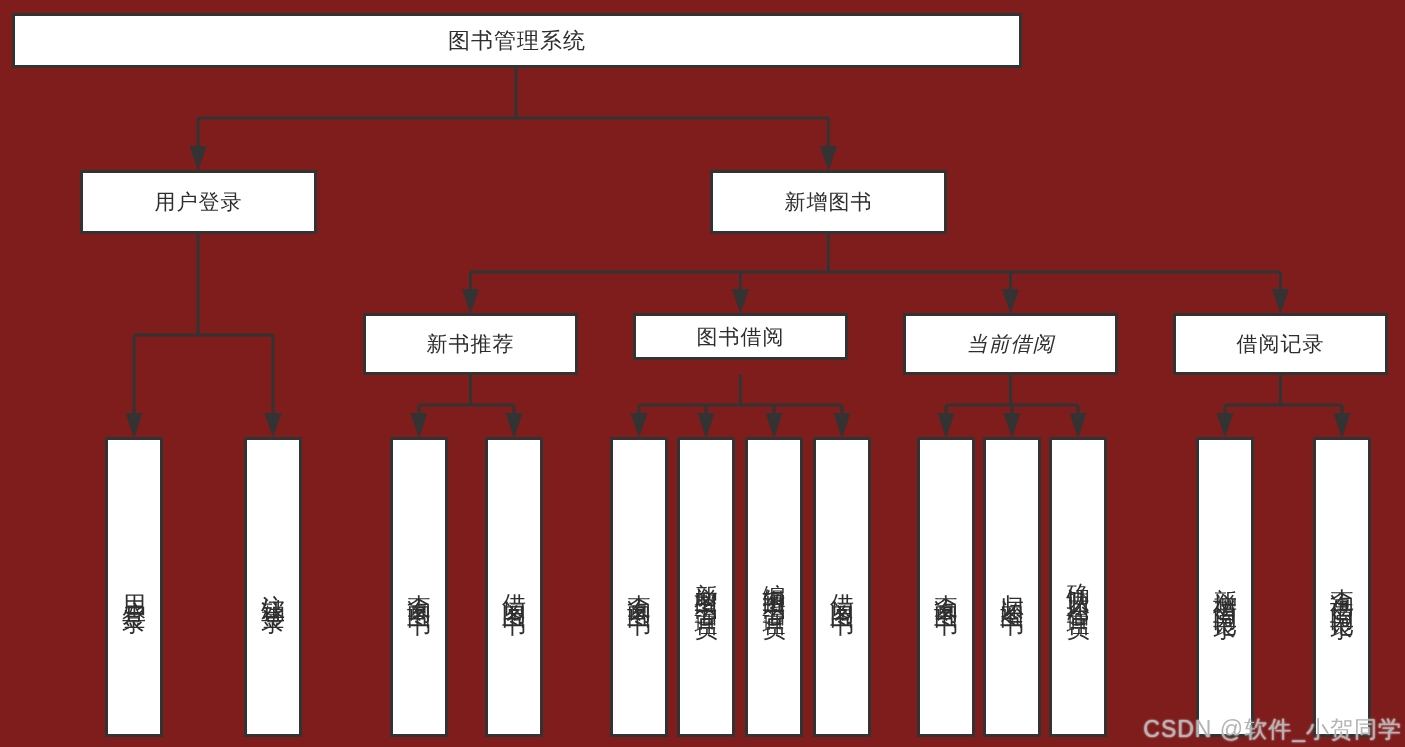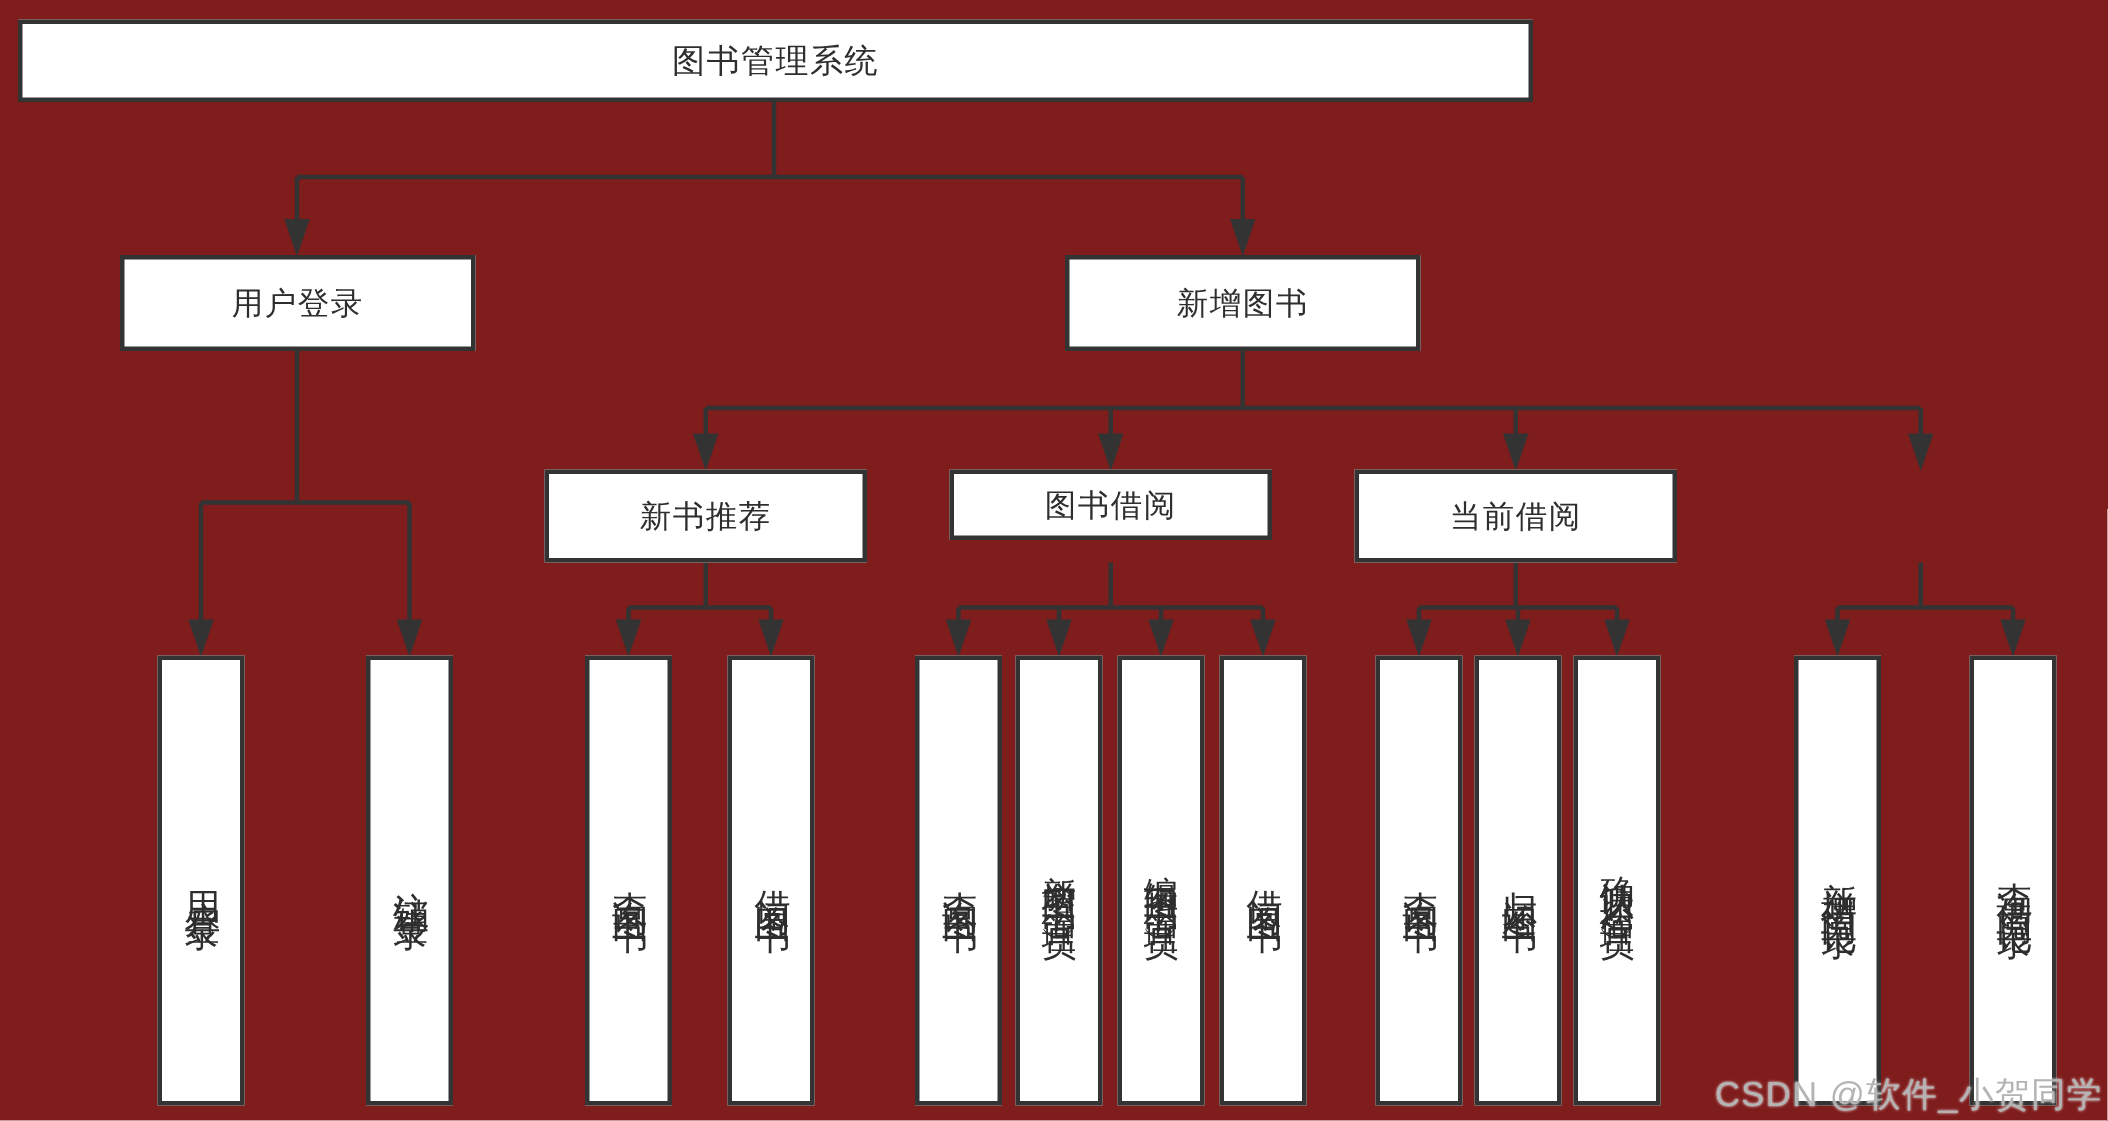--- a/index.html
+++ b/index.html
@@ -151,22 +151,25 @@
   <div class="box h" style="left:710px; top:170px; width:237px; height:64px;">
     <span class="lbl">新增图书</span>
   </div>
 
   <div class="box h" style="left:363px; top:313px; width:215px; height:62px;text-align:right;">
     <span class="lbl">新书推荐</span>
   </div>
   <div class="box h" style="left:633px; top:313px; width:215px; height:47px;">
     <span class="lbl">图书借阅</span>
   </div>
-  <div class="box h" style="left:903px; top:313px; width:215px; height:62px;">
+  <div class="box h" style="left:903px; top:313px; width:215px; height:62px;font-style:italic;">
     <span class="lbl">当前借阅</span>
+  </div>
+  <div class="box h" style="left:1173px; top:313px; width:215px; height:62px;">
+    <span class="lbl">借阅记录</span>
   </div>
 
   <div class="box leaf" style="left:105px;">
     <span class="vtext">用户登录</span>
   </div>
   <div class="box leaf" style="left:244px;">
     <span class="vtext">注销登录</span>
   </div>
 
   <div class="box leaf" style="left:390px;">

